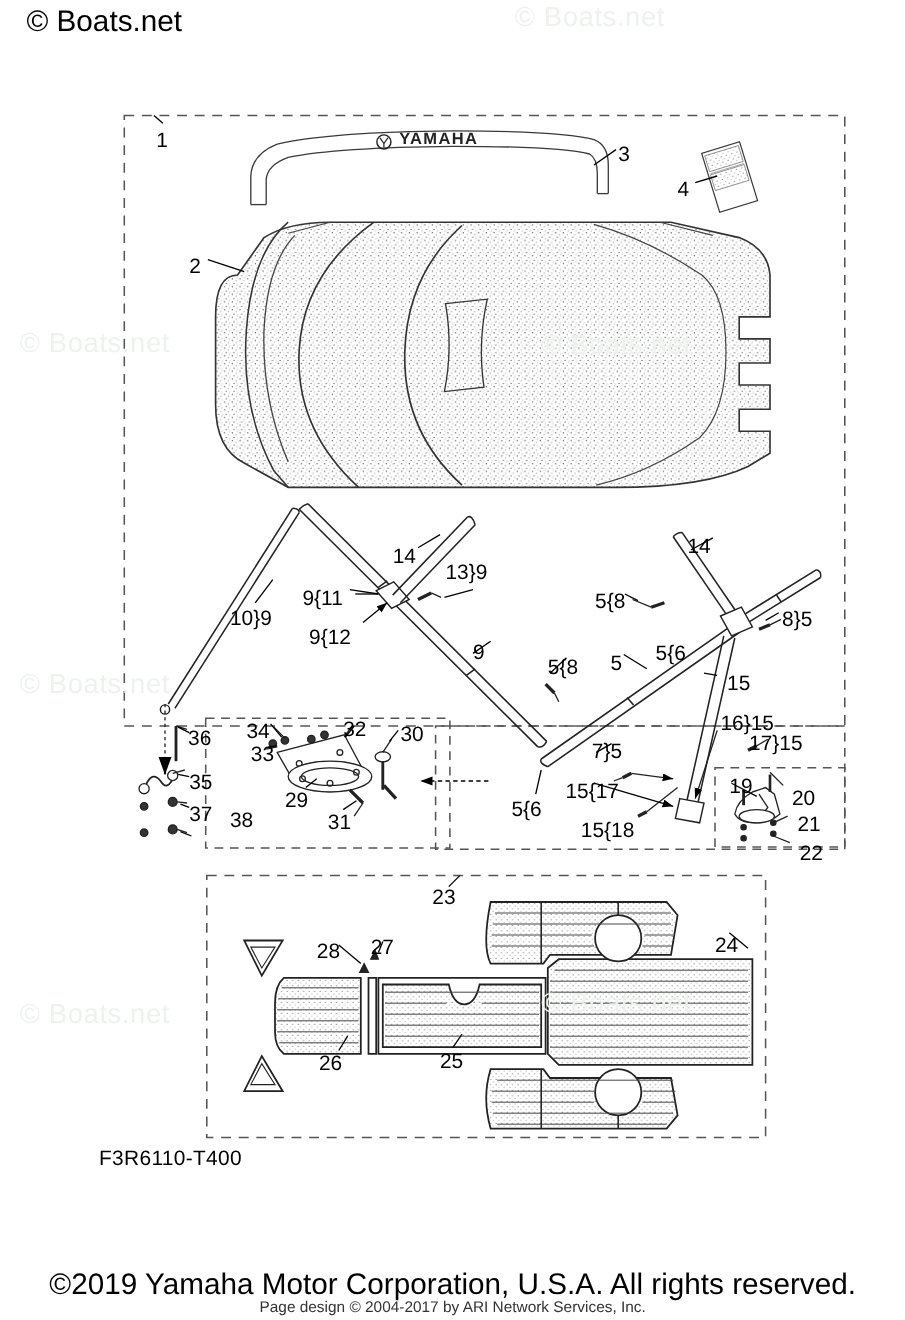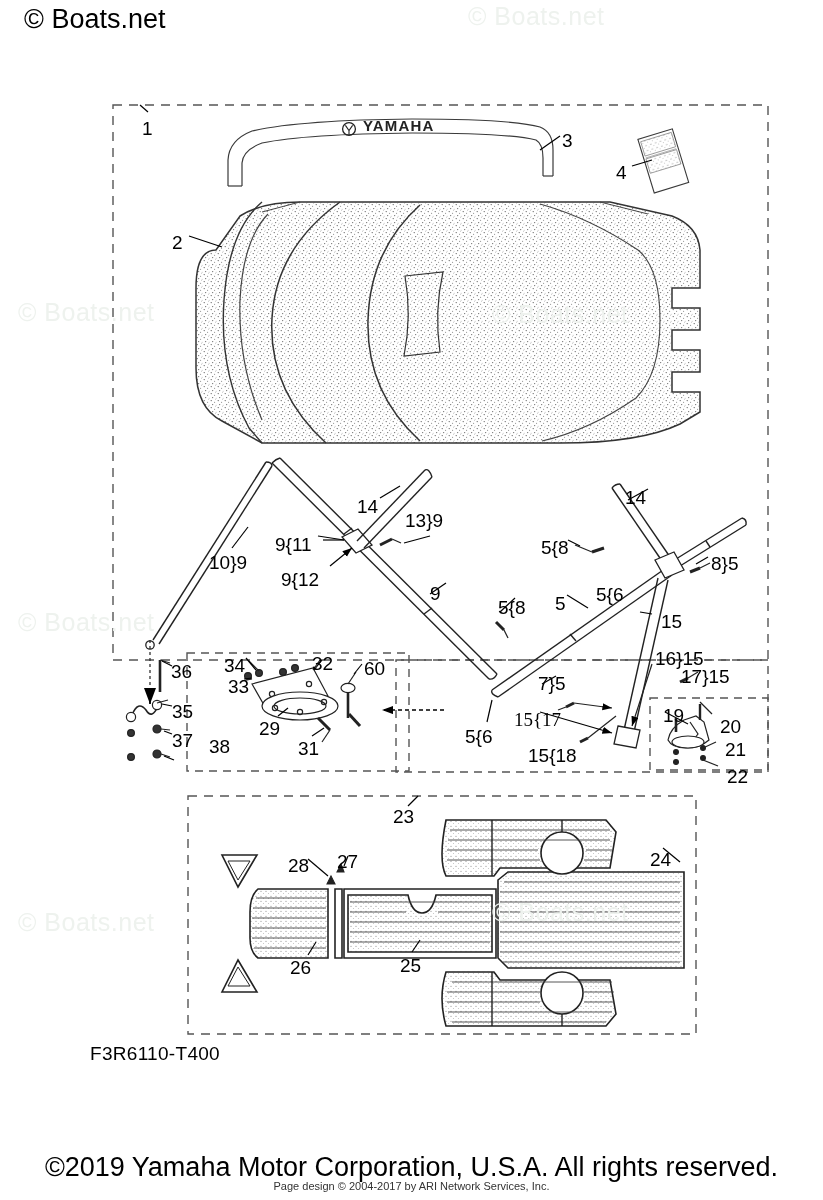--- a/index.html
+++ b/index.html
@@ -7,21 +7,21 @@
        font-family:"Liberation Sans",sans-serif;color:#000;}
 
   .wm{position:absolute;color:#eef2ee;font-size:25px;font-weight:400;
       white-space:nowrap;letter-spacing:.5px;pointer-events:none;}
 
   .hdr{position:absolute;left:24px;top:4px;font-size:27px;white-space:nowrap;}
 
   .ftr{position:absolute;left:0;top:1152px;width:823px;text-align:center;
        font-size:27px;white-space:nowrap;}
   .ftr2{position:absolute;left:0;top:1180px;width:823px;text-align:center;
-        font-size:11px;color:#333;white-space:nowrap;}
+        font-size:14px;color:#333;white-space:nowrap;}
 
   .pn{position:absolute;left:90px;top:1043px;font-size:19px;letter-spacing:.3px;}
 
   .lbl{position:absolute;font-size:19px;font-weight:400;white-space:nowrap;
        font-family:"Liberation Sans",sans-serif;}
 
   svg.art{position:absolute;left:0;top:0;width:823px;height:1200px;
           pointer-events:none;}
 </style>
 </head>
@@ -374,34 +374,34 @@
     <div class="lbl" style="left: 541px; top: 537px;">5{8</div>
     <div class="lbl" style="left: 711px; top: 553px;">8}5</div>
     <div class="lbl" style="left: 555px; top: 593px;">5</div>
     <div class="lbl" style="left: 596px; top: 584px;">5{6</div>
     <div class="lbl" style="left: 661px; top: 611px;">15</div>
     <div class="lbl" style="left: 498px; top: 597px;">5{8</div>
     <div class="lbl" style="left: 538px; top: 673px;">7}5</div>
     <div class="lbl" style="left: 465px; top: 726px;">5{6</div>
     <div class="lbl" style="left: 655px; top: 648px;">16}15</div>
     <div class="lbl" style="left: 681px; top: 666px;">17}15</div>
-    <div class="lbl" style="left: 514px; top: 709px; font-family: Liberation Serif, serif;">15{17</div>
+    <div class="lbl" style="left: 514px; top: 709px;">15{17</div>
     <div class="lbl" style="left: 528px; top: 745px;">15{18</div>
     <div class="lbl" style="left: 663px; top: 705px;">19</div>
     <div class="lbl" style="left: 720px; top: 716px;">20</div>
     <div class="lbl" style="left: 725px; top: 739px;">21</div>
     <div class="lbl" style="left: 727px; top: 766px;">22</div>
     <div class="lbl" style="left: 171px; top: 661px;">36</div>
     <div class="lbl" style="left: 172px; top: 701px;">35</div>
     <div class="lbl" style="left: 172px; top: 730px; text-align: center;">37</div>
     <div class="lbl" style="left: 173px; top: 736px; margin-left: 36px;">38</div>
     <div class="lbl" style="left: 224px; top: 655px;">34</div>
     <div class="lbl" style="left: 228px; top: 676px;">33</div>
     <div class="lbl" style="left: 312px; top: 653px;">32</div>
-    <div class="lbl" style="left: 364px; top: 658px;">60</div>
+    <div class="lbl" style="left: 364px; top: 658px;">30</div>
     <div class="lbl" style="left: 259px; top: 718px;">29</div>
     <div class="lbl" style="left: 298px; top: 738px;">31</div>
     <div class="lbl" style="left: 393px; top: 806px;">23</div>
     <div class="lbl" style="left: 337px; top: 851px;">27</div>
     <div class="lbl" style="left: 288px; top: 855px;">28</div>
     <div class="lbl" style="left: 650px; top: 849px;">24</div>
     <div class="lbl" style="left: 290px; top: 957px;">26</div>
     <div class="lbl" style="left: 400px; top: 955px;">25</div>
   </div>
 

